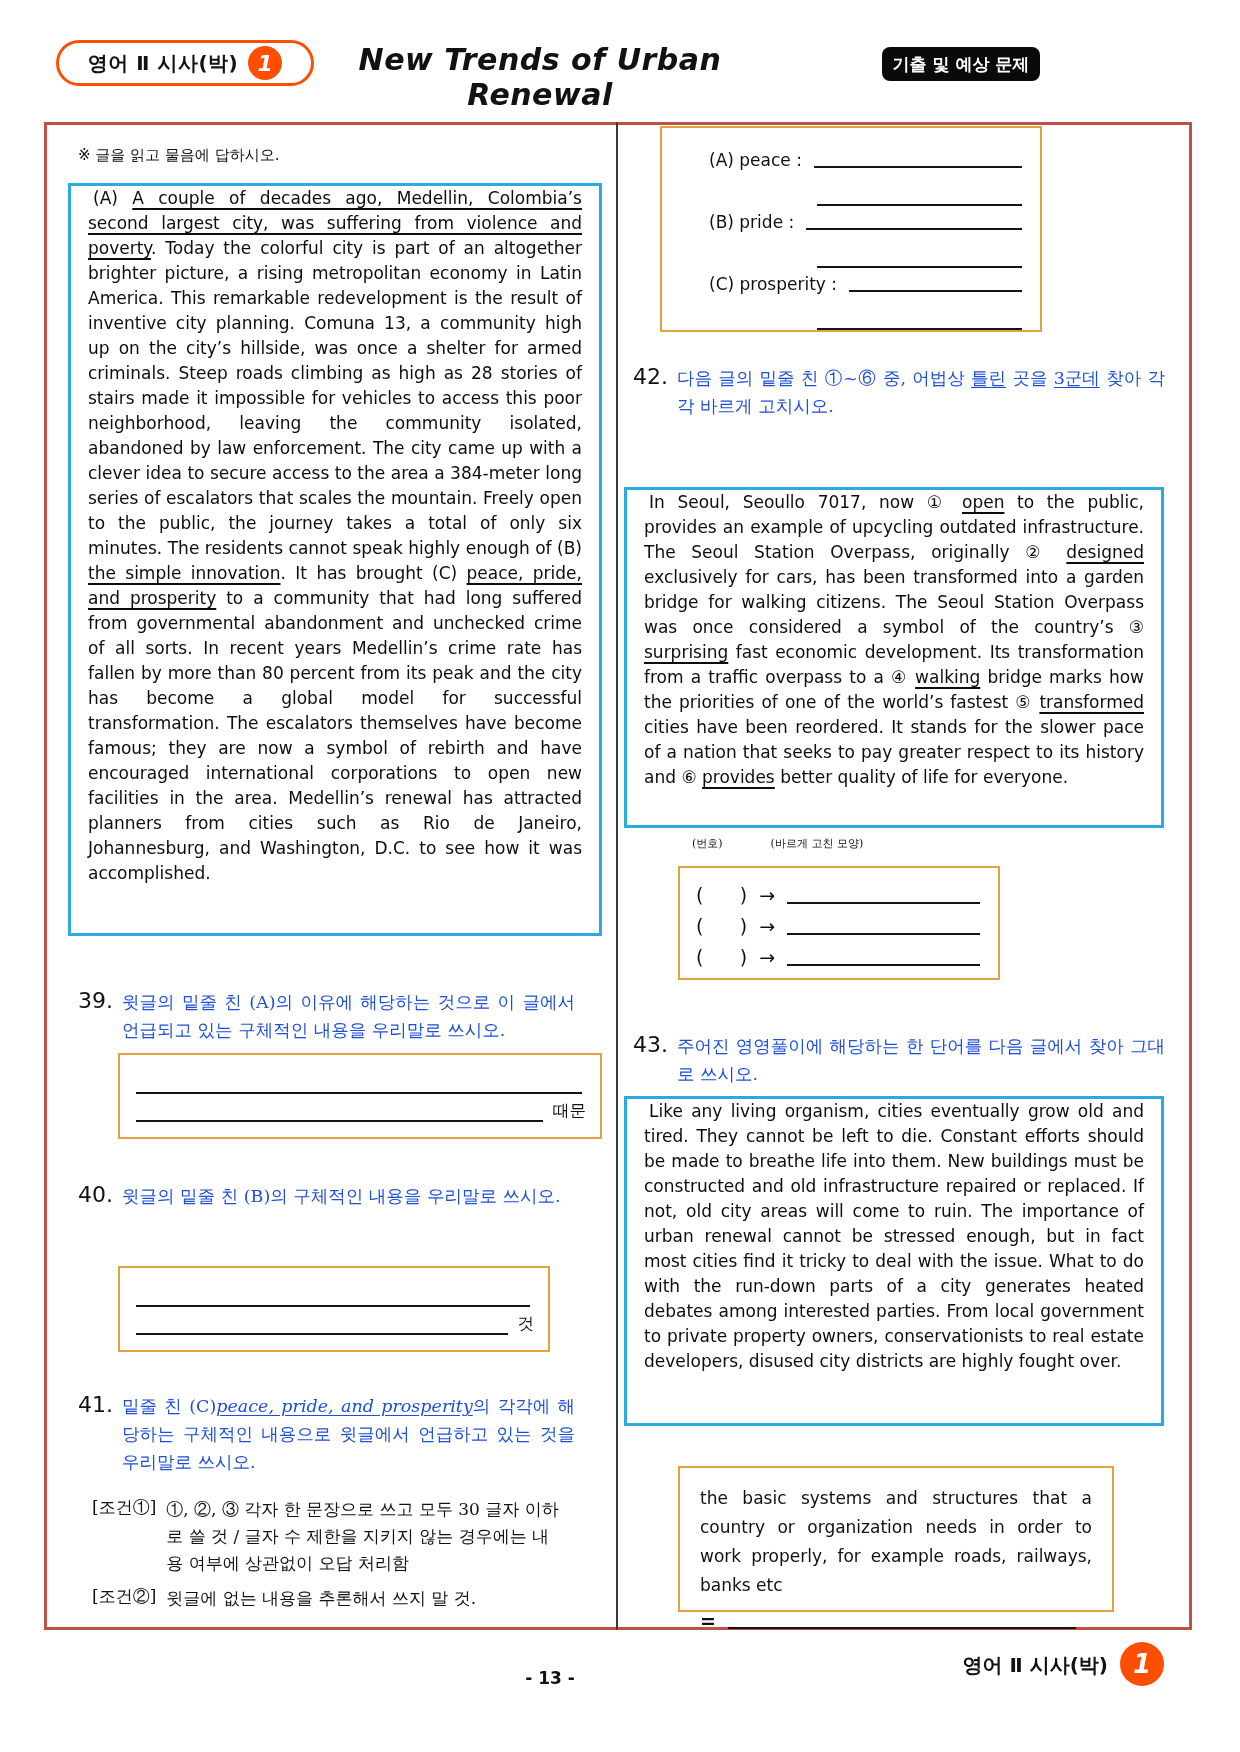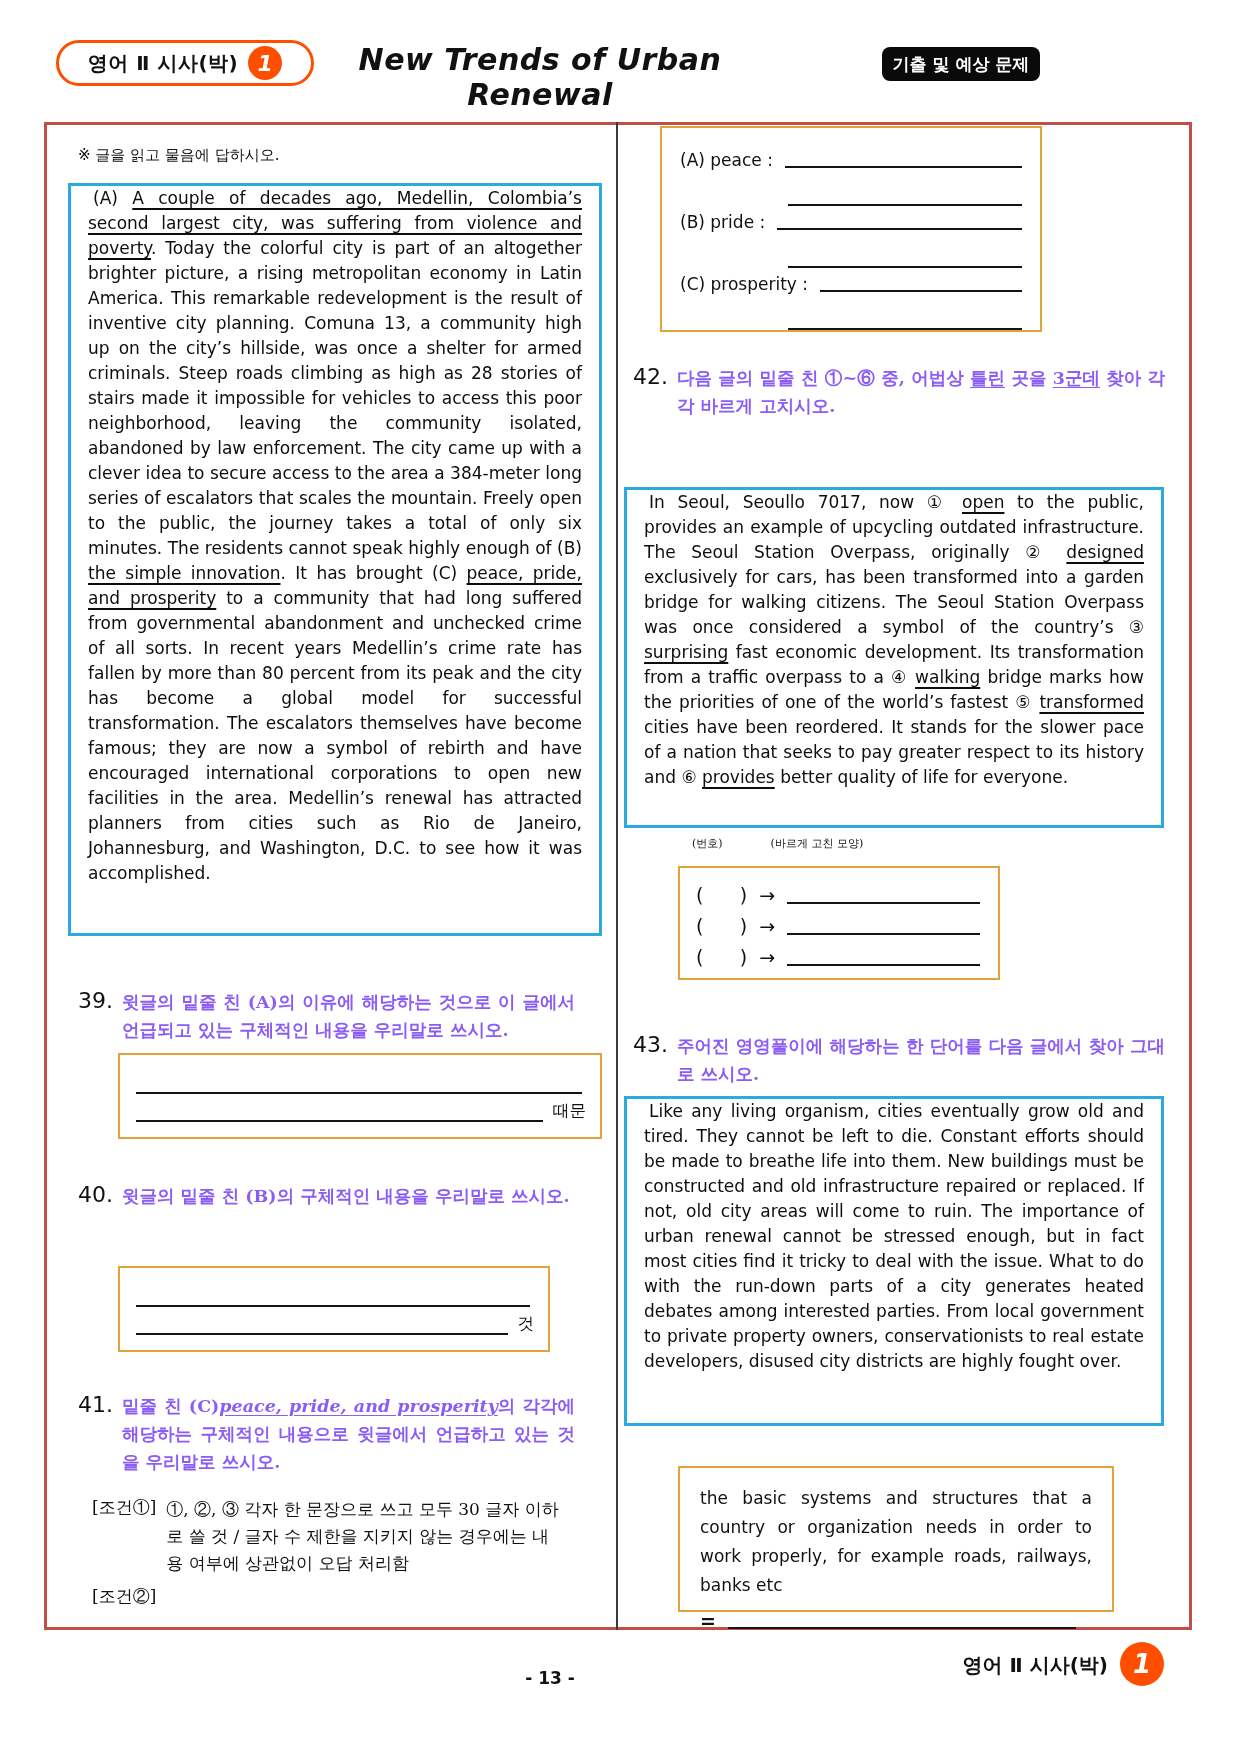--- a/index.html
+++ b/index.html
@@ -28,42 +28,42 @@
   .divider { position:absolute; left:616px; top:122px; width:2px; height:1508px; background:#3a3a3a; }
 
   
   .pbox { position:absolute; border:3px solid #2ba9e0; background:#fff;
           padding:0 17px; }
   .p-text { font-size:17px; line-height:25px; text-align:justify; text-indent:5px; color:#0d0d0d; }
   .p-text .useg { text-decoration:underline; text-underline-offset:4px; text-decoration-thickness:1.5px; }
   .q { position:absolute; display:flex; gap:9px; }
   .qnum { font-weight:normal; font-size:22px; flex:0 0 auto; }
   .qtext { flex:1; font-family:"DejaVu Serif","Liberation Serif",serif; font-size:17.5px;
-           line-height:28px; text-align:justify; color:#8b5cf6;font-weight:bold; }
+           line-height:28px; text-align:justify; color:#1d4ed8; }
   .qtext .useg { text-decoration:underline; text-underline-offset:3px; }
   .qtext .iseg { font-style:italic; }
   .abox { position:absolute; border:2px solid #e2a33d; background:#fff; }
   .ansline { border-bottom:2px solid #141414; height:0; }
 
   
   .abox-lines { height:86px; padding:37px 14px 0 16px; }
   .abox-lines .line1 { border-bottom:2px solid #141414; margin-right:4px; }
   .abox-lines .row2 { display:flex; align-items:flex-end; margin-top:6px; height:22px; }
   .abox-lines .row2 .ansline { flex:1; }
   .suffix { font-family:"DejaVu Serif",serif; font-size:16.5px; margin-left:10px; flex:0 0 auto; }
 
   
   .conds { position:absolute; font-family:"DejaVu Serif","Liberation Serif",serif; font-size:17px; }
   .cond { display:flex; gap:10px; margin-bottom:8px; }
   .cond-label { white-space:nowrap; }
   .cond-text { flex:1; line-height:27px; }
 
   
   .abc-box { padding:16px 18px 0 18px; }
-  .abc-item { height:62px; }
+  .abc-item { height:62px;margin-left:29px; }
   .abc-label-row { display:flex; align-items:flex-end; height:26px; }
   .abc-label { font-size:17px; flex:0 0 auto; margin-right:12px; }
   .abc-label-row .ansline { flex:1; margin-bottom:2px; }
   .abc-cont { border-bottom:2px solid #141414; margin-left:108px; margin-top:34px; }
 
   
   .hdr-labels { position:absolute; display:flex; gap:48px;
                 font-family:"DejaVu Serif",serif; font-size:11px; }
   .rows-box { padding:12px 18px 10px 16px; display:flex; flex-direction:column; justify-content:space-between; }
   .corr-row { display:flex; align-items:flex-end; height:26px; }
@@ -133,20 +133,21 @@
     <span class="qnum">41.</span>
     <span class="qtext"><span>밑줄 친 (C)</span><span class="useg iseg">peace, pride, and prosperity</span><span>의 각각에 해당하는 구체적인 내용으로 윗글에서 언급하고 있는 것을 우리말로 쓰시오.</span></span>
   </div>
   <div class="conds" style="left:92px; top:1496px; width:470px;">
     <div class="cond">
       <span class="cond-label">[조건①]</span>
       <span class="cond-text">①, ②, ③ 각자 한 문장으로 쓰고 모두 30 글자 이하로 쓸 것 / 글자 수 제한을 지키지 않는 경우에는 내용 여부에 상관없이 오답 처리함</span>
     </div>
     <div class="cond">
       <span class="cond-label">[조건②]</span>
+      <span class="cond-text">윗글에 없는 내용을 추론해서 쓰지 말 것.</span>
     </div>
   </div>
 
   <div class="abox abc-box" style="left:660px; top:126px; width:382px; height:206px;">
     <div class="abc-item">
       <div class="abc-label-row">
         <span class="abc-label">(A) peace :</span>
         <div class="ansline"></div>
       </div>
       <div class="abc-cont"></div>

